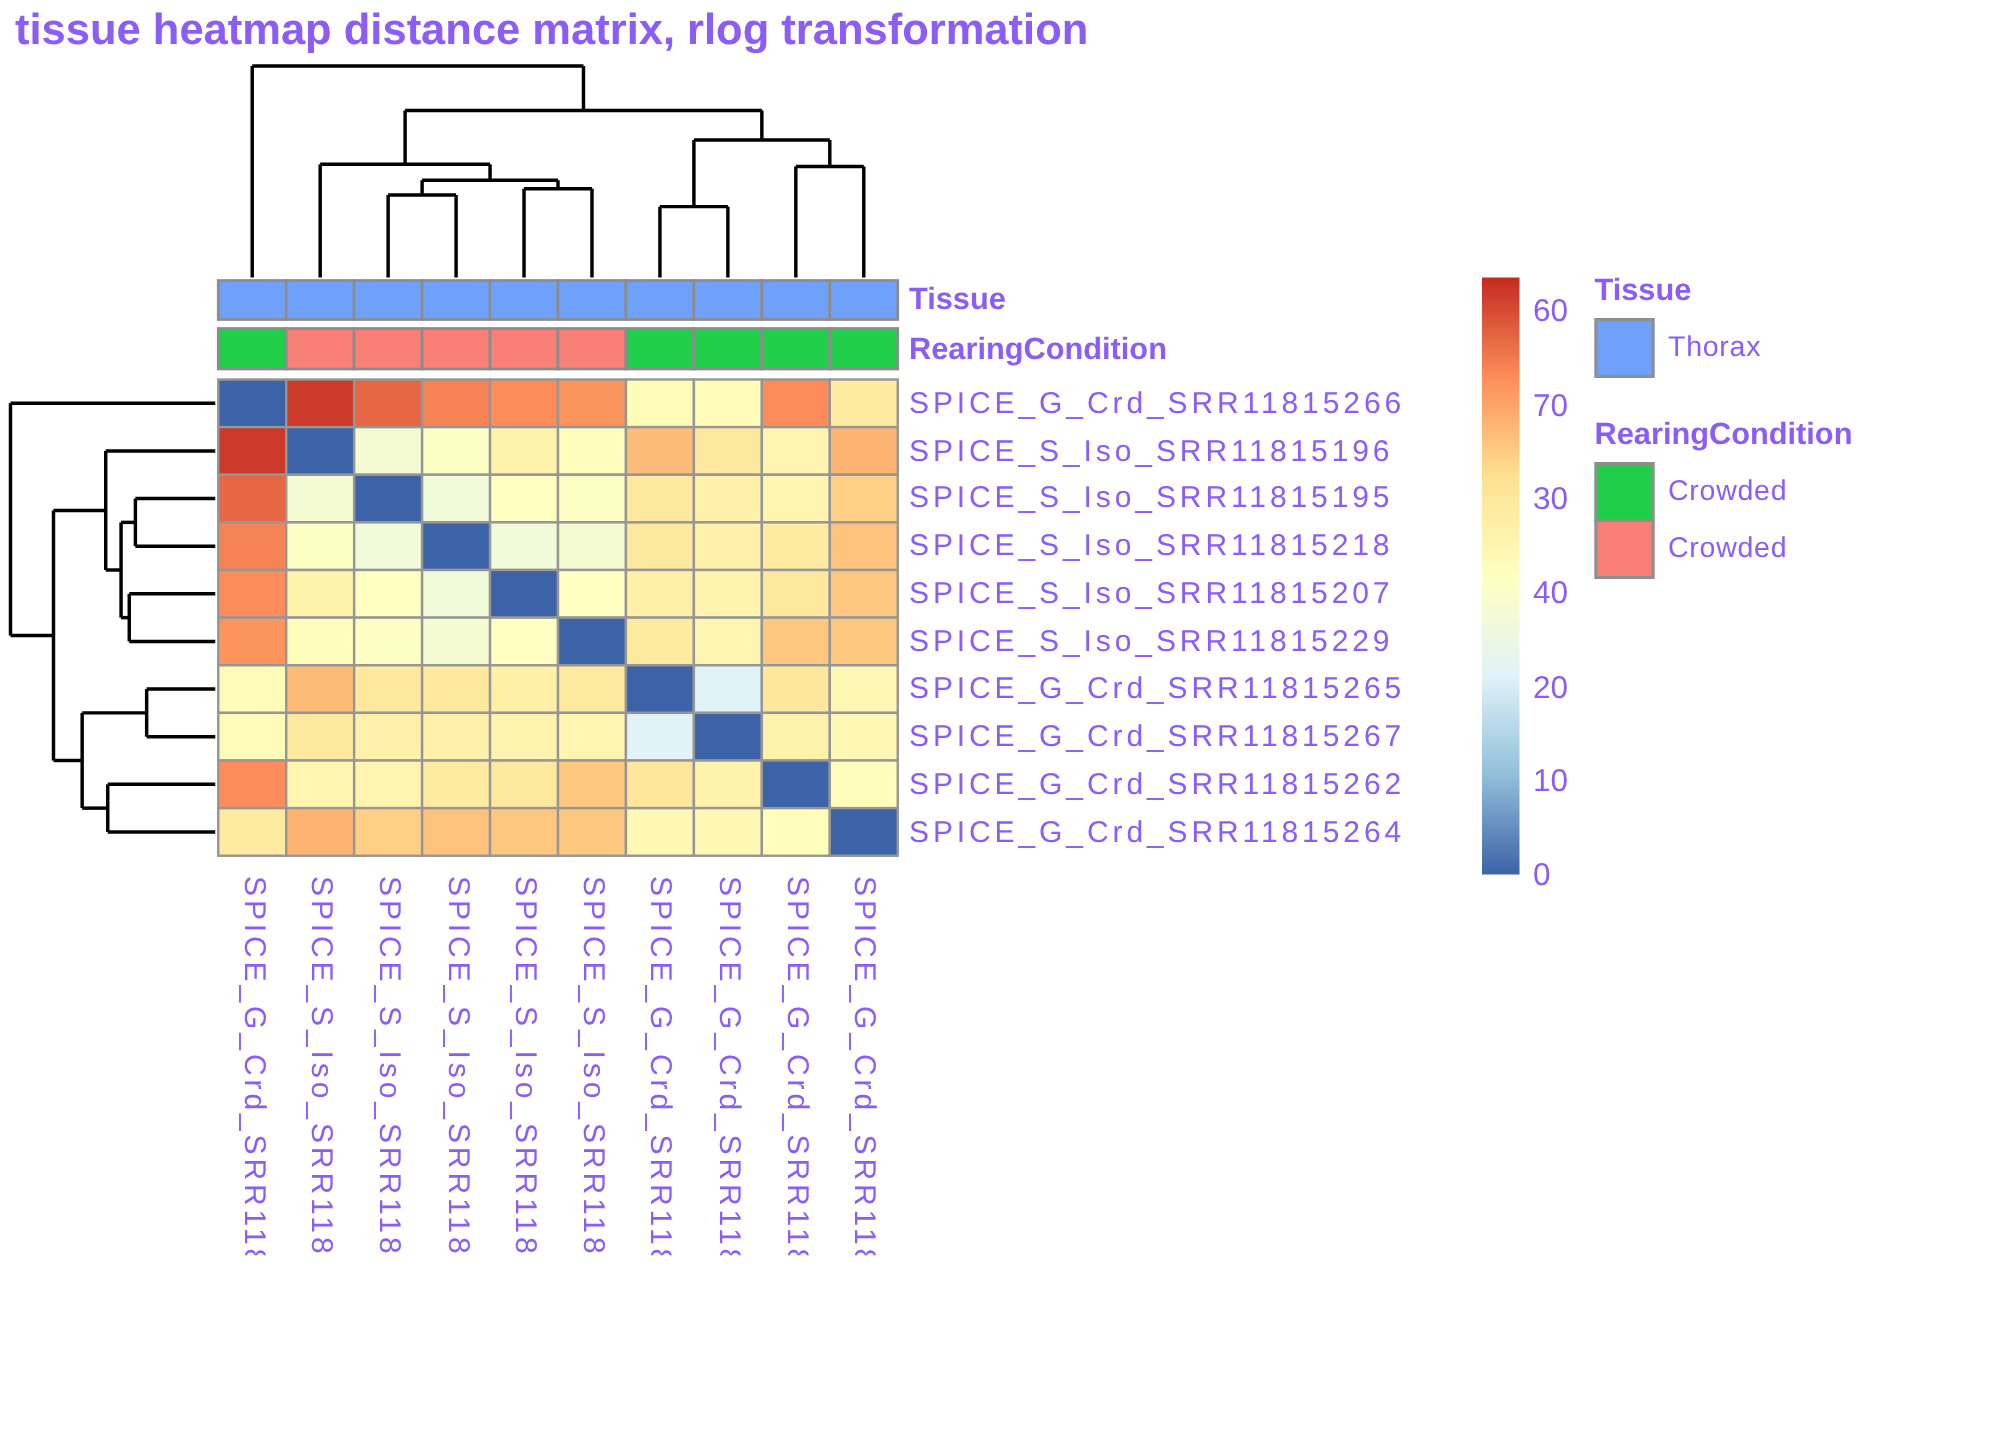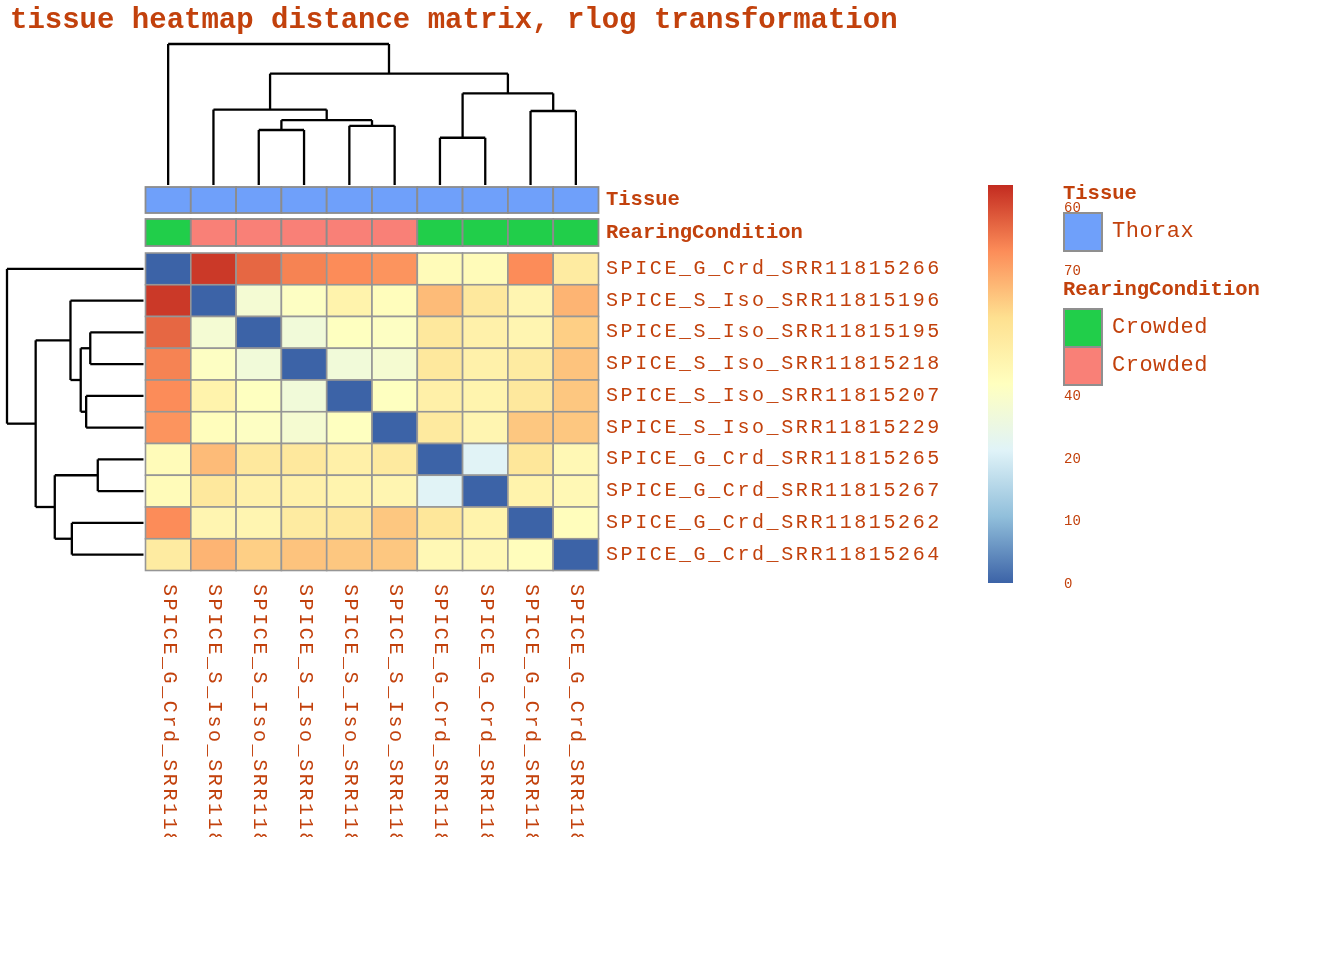--- a/index.html
+++ b/index.html
@@ -1,28 +1,28 @@
 <!DOCTYPE html>
 <html><head>
 <meta charset="utf-8">
 <style>
   html,body{margin:0;padding:0;background:#ffffff;}
   #plot{position:relative;width:1344px;height:837px;background:#fff;overflow:hidden;
-        font-family:Liberation Mono, monospace;color:#c2410c;}
+        font-family:Liberation Sans, sans-serif;color:#8b5cf6;}
   #chart-svg{position:absolute;left:0;top:0;}
   .title{position:absolute;left:10px;top:4px;font-size:29px;font-weight:bold;white-space:nowrap;}
   .ann-title{position:absolute;left:606px;font-size:20.5px;font-weight:bold;white-space:nowrap;line-height:26px;}
   .row-label{position:absolute;left:606px;font-size:20px;letter-spacing:2.6px;white-space:nowrap;line-height:26px;}
   .col-label{position:absolute;top:584px;font-size:20px;letter-spacing:2.6px;white-space:nowrap;
              transform:rotate(90deg);transform-origin:0 0;line-height:22px;}
   #colorbar{position:absolute;left:988px;top:185px;width:25px;height:398px;}
-  .cbar-tick{position:absolute;left:1064px;font-size:14px;line-height:26px;white-space:nowrap;}
+  .cbar-tick{position:absolute;left:1022px;font-size:21px;line-height:26px;white-space:nowrap;}
   .legend-title{position:absolute;left:1063px;font-size:20.5px;font-weight:bold;white-space:nowrap;line-height:26px;}
   .swatch{position:absolute;left:1063px;width:36px;height:36px;border:2px solid #8f8f8f;box-sizing:content-box;}
-  .legend-label{position:absolute;left:1112px;font-size:22px;letter-spacing:0.5px;white-space:nowrap;line-height:26px;}
+  .legend-label{position:absolute;left:1112px;font-size:19px;letter-spacing:0.5px;white-space:nowrap;line-height:26px;}
 </style>
 </head>
 <body>
 
 <div id="plot">
 
   <div class="title">tissue heatmap distance matrix, rlog transformation</div>
 
   <svg id="chart-svg" width="1344" height="960">
     <g id="col-dendrogram">

